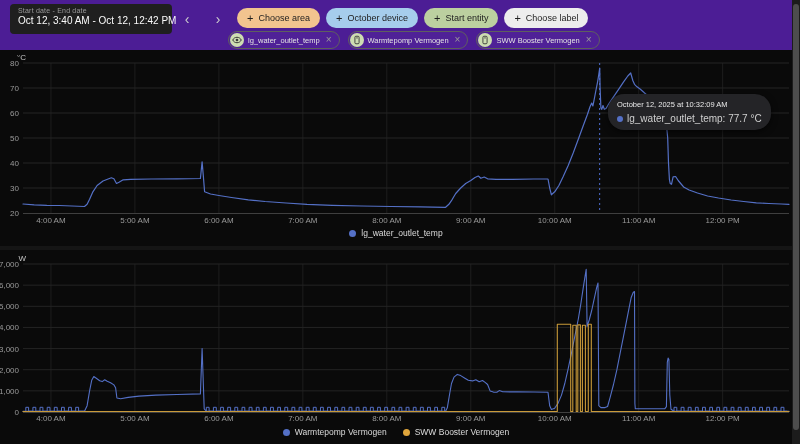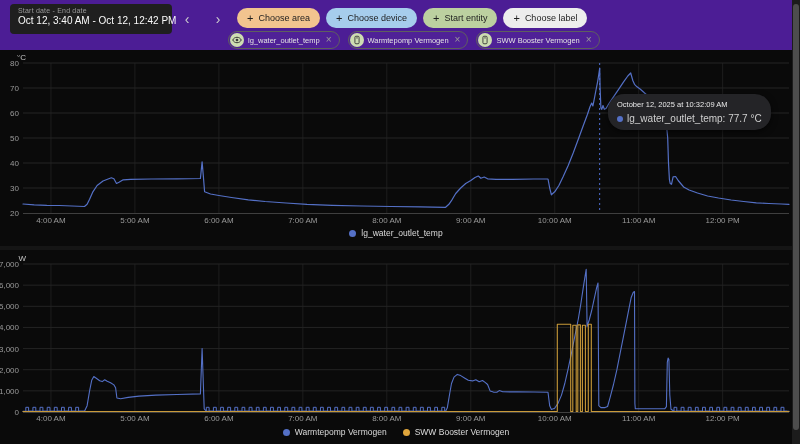--- a/index.html
+++ b/index.html
@@ -60,21 +60,21 @@
   <div class="navbtn prev">‹</div>
   <div class="navbtn next">›</div>
 
   <div class="filterrow">
     <div class="pillbtn" style="background-color: rgb(242, 196, 143);">
       <span class="plus">+</span>
       <span>Choose area</span>
     </div>
     <div class="pillbtn" style="background-color: rgb(166, 205, 236);">
       <span class="plus">+</span>
-      <span>Choose device</span>
+      <span>October device</span>
     </div>
     <div class="pillbtn" style="background-color: rgb(188, 208, 160);">
       <span class="plus">+</span>
       <span>Start entity</span>
     </div>
     <div class="pillbtn" style="background-color: rgb(237, 237, 237);">
       <span class="plus">+</span>
       <span>Choose label</span>
     </div>
   </div>

